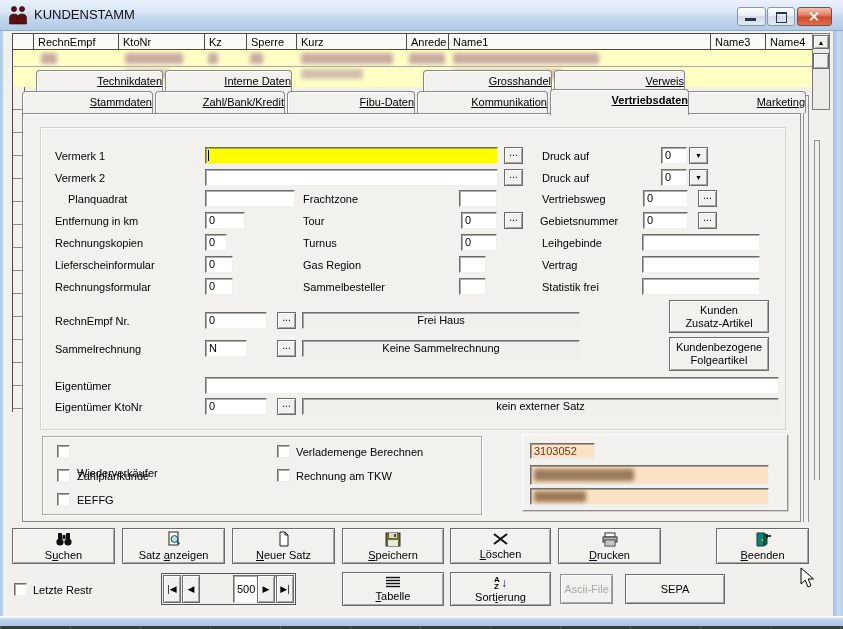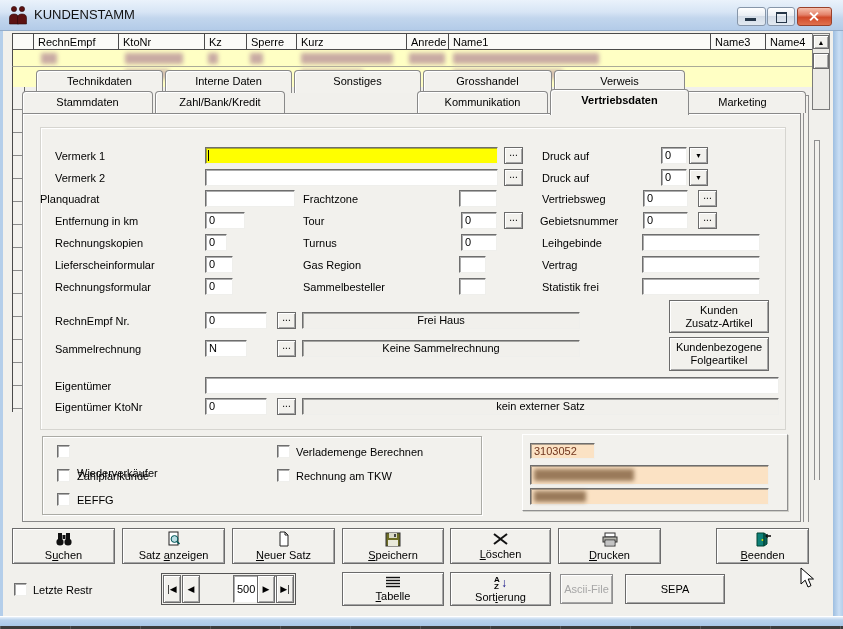--- a/index.html
+++ b/index.html
@@ -27,22 +27,22 @@
   
   .btn3{position:absolute;background:#F2F1ED;border:1px solid #6b6b6b;
         box-shadow:inset 1px 1px 0 #fff,inset -1px -1px 0 #a5a5a5;
         display:flex;align-items:center;justify-content:center;box-sizing:border-box;cursor:default;}
   .ell{font-size:10px;line-height:6px;padding-bottom:5px;}
   .tbtn{flex-direction:column;gap:0px;}
   .tbtn .lab{font-size:11px;line-height:12px;}
   .tbtn.dis{color:#A6A6A6;border-color:#8f8f8f;}
   
   .tab{position:absolute;background:#F2F1ED;border:1px solid #898989;border-bottom:none;
-       border-radius:4px 4px 0 0;text-align:center;font-size:11px;padding-top:4px;
-       box-shadow:inset 1px 1px 0 #fff;box-sizing:border-box;}
+       border-radius:4px 4px 0 0;text-align:right;font-size:11px;padding-top:4px;
+       box-shadow:inset 1px 1px 0 #fff;box-sizing:border-box;text-decoration:underline;}
   .panel{position:absolute;background:#F2F1ED;border:1px solid #898989;box-shadow:inset 1px 1px 0 #fff;box-sizing:border-box;}
   .grp{position:absolute;border:1px solid #ABABA5;box-shadow:inset 1px 1px 0 #fff,1px 1px 0 #fff;box-sizing:border-box;}
   .ipanel{position:absolute;border:1px solid;border-color:#fff #8f8f8f #8f8f8f #fff;background:#F2F1ED;
           box-shadow:1px 1px 0 #cfcfc9;box-sizing:border-box;}
   .cb{position:absolute;width:13px;height:13px;background:#fff;border:1px solid;
       border-color:#6e6e6e #efefec #efefec #6e6e6e;box-shadow:inset 1px 1px 0 rgba(70,70,70,.45);box-sizing:border-box;}
   .red{position:absolute;filter:blur(2px);border-radius:1px;}
   .gridhdrcell{position:absolute;top:0;height:16px;border-right:1px solid #4a4a4a;padding-left:4px;
                line-height:16px;box-sizing:border-box;overflow:hidden;}
   u{text-decoration:underline;}
@@ -116,26 +116,26 @@
     </div>
   <div class="btn3" style="left:813px;top:53px;width:16px;height:16px;z-index:2;"></div>
 
   <div class="abs" style="left:12px;top:87px;width:13px;height:325px;border-left:1px solid #4a4a4a;border-right:1px solid #6a6a6a;background:repeating-linear-gradient(180deg,#F3F2EE 0 22px,#8a8a8a 22px 23px);box-sizing:border-box;z-index:1;"></div>
 
   <div class="abs" style="left:803px;top:95px;width:6px;height:427px;border:1px solid #8f8f8f;border-bottom:none;background:#F2F1ED;z-index:1;box-sizing:border-box;"></div>
   <div class="abs" style="left:814px;top:140px;width:6px;height:340px;border:1px solid #8f8f8f;border-bottom:none;background:#F2F1ED;z-index:1;box-sizing:border-box;"></div>
 
   <div class="tab" style="left:36px;top:70px;width:127px;height:23px;z-index:2;">Technikdaten</div>
   <div class="tab" style="left:165px;top:70px;width:127px;height:23px;z-index:2;">Interne Daten</div>
-  <div class="tab" style="left:294px;top:70px;width:127px;height:23px;z-index:2;">Sonstiges</div>
   <div class="tab" style="left:423px;top:70px;width:129px;height:23px;z-index:2;">Grosshandel</div>
   <div class="tab" style="left:554px;top:70px;width:131px;height:23px;z-index:2;">Verweis</div>
 
   <div class="tab" style="left:22px;top:91px;width:131px;height:22px;z-index:2;">Stammdaten</div>
   <div class="tab" style="left:155px;top:91px;width:130px;height:22px;z-index:2;">Zahl/Bank/Kredit</div>
+  <div class="tab" style="left:287px;top:91px;width:128px;height:22px;z-index:2;">Fibu-Daten</div>
   <div class="tab" style="left:417px;top:91px;width:131px;height:22px;z-index:2;">Kommunikation</div>
   <div class="tab" style="left:679px;top:91px;width:127px;height:22px;z-index:2;">Marketing</div>
 
   <div class="panel" style="left:22px;top:113px;width:779px;height:409px;z-index:3;"></div>
   <div class="tab" style="left:550px;top:89px;width:139px;height:26px;z-index:5;font-weight:bold;border-bottom:none;">Vertriebsdaten</div>
 
   <div class="abs" style="left:0;top:0;width:843px;height:629px;z-index:6;pointer-events:none;">
 
     <div class="abs" style="left:40px;top:127px;width:746px;height:303px;border:1px solid #D6D5D0;box-shadow:inset 1px 1px 0 #fff;box-sizing:border-box;"></div>
 
@@ -145,21 +145,21 @@
     <div class="btn3 ell" style="left:504px;top:147px;width:19px;height:17px;">
         <span>...</span>
       </div>
 
     <div class="lb" style="left:55px;top:172px;">Vermerk 2</div>
     <div class="fd" style="left:205px;top:169px;width:293px;height:17px;"></div>
     <div class="btn3 ell" style="left:504px;top:169px;width:19px;height:17px;">
         <span>...</span>
       </div>
 
-    <div class="lb" style="left:40px;top:193px;">Planquadrat</div>
+    <div class="lb" style="left:68px;top:193px;">Planquadrat</div>
     <div class="fd" style="left:205px;top:190px;width:90px;height:17px;"></div>
     <div class="lb" style="left:303px;top:193px;">Frachtzone</div>
     <div class="fd" style="left:459px;top:190px;width:38px;height:17px;"></div>
 
     <div class="lb" style="left:55px;top:215px;">Entfernung in km</div>
     <div class="fd" style="left:205px;top:212px;width:40px;height:17px;">0</div>
     <div class="lb" style="left:303px;top:215px;">Tour</div>
     <div class="fd" style="left:461px;top:212px;width:36px;height:17px;">0</div>
     <div class="btn3 ell" style="left:504px;top:212px;width:19px;height:17px;">
         <span>...</span>

